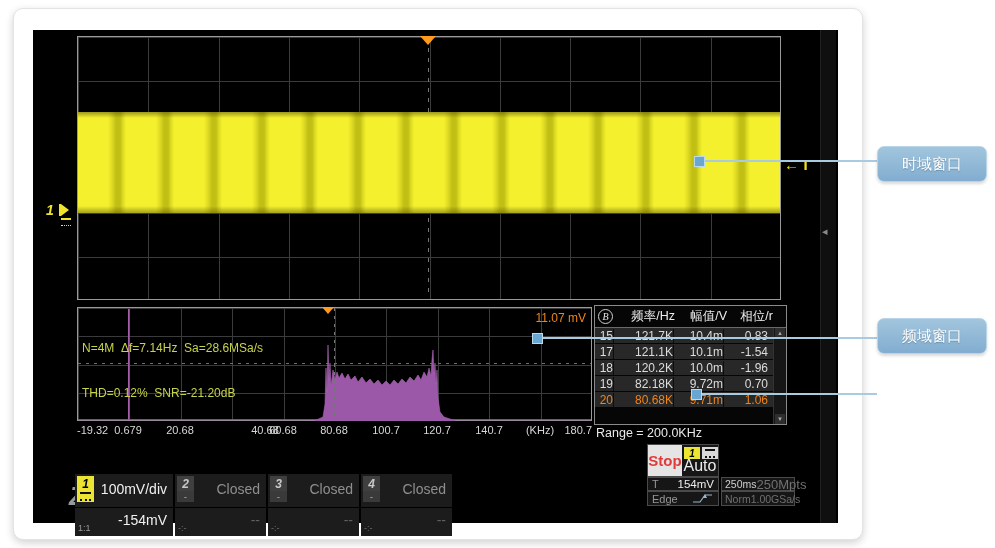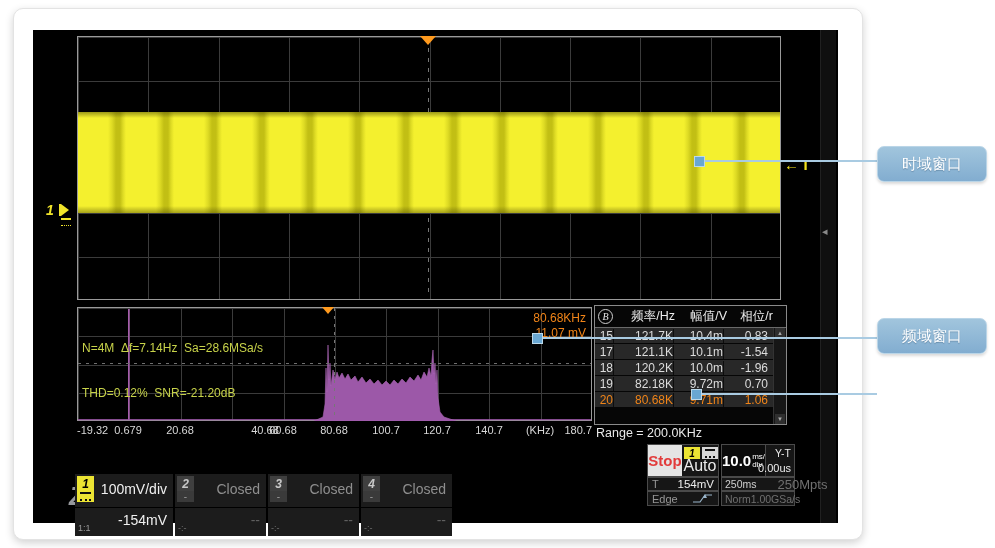--- a/index.html
+++ b/index.html
@@ -145,21 +145,20 @@
     </svg>
     <div class="abs f-dashv" style="left:301px;top:278px;"></div>
     <div class="abs f-dashh" style="left:45px;top:333px;"></div>
     <div class="abs tri-down small" style="left:289px;top:277px;"></div>
 
     <div class="abs fft-info" style="left:49px;top:281px;">
       <div>N=4M  Δf=7.14Hz  Sa=28.6MSa/s</div>
       <div>THD=0.12%  SNR=-21.20dB</div>
     </div>
     <div class="abs fft-cursor" style="left:397px;top:281px;">
-      <div>80.68KHz</div>
       <div>11.07 mV</div>
     </div>
 
     <div class="fft-axis">
       <span style="left:44px;transform:none;top:394px;">-19.32</span>
       <span style="left:95px;top:394px;">0.679</span>
       <span style="left:147px;top:394px;">20.68</span>
       <span style="left:198px;top:394px;margin-left:34px;">40.68</span>
       <span style="left:250px;top:394px;">60.68</span>
       <span style="left:301px;top:394px;">80.68</span>
@@ -278,34 +277,21 @@
       <span style="color:#ececec;font-size:11.5px;">154mV</span>
     </div>
     <div class="tt-box" style="left:614px;top:461px;width:72px;height:15px;display:flex;align-items:center;justify-content:space-between;padding:0 4px;">
       <span class="dim" style="font-size:11px;">Edge</span>
       <svg width="22" height="11" viewBox="0 0 22 11">
         <polyline points="1,9 8,9 13,2 20,2" fill="none" stroke="#9ab6cc" stroke-width="1.2"></polyline>
         <path d="M11,5 l2,-4 l2,4 z" fill="#9ab6cc"></path>
       </svg>
     </div>
 
-    <div class="tt-box" style="left:688px;top:414px;width:74px;height:33px;display:flex;">
-      <div style="width:43px;background:#0b0b0b;display:flex;align-items:center;justify-content:center;gap:1px;border-right:1px solid #4a4a4a;">
-        <span style="color:#fff;font-size:15px;font-weight:bold;">10.0</span>
-        <span style="color:#fff;font-size:8px;line-height:8px;">
-          <div>ms/</div>
-          <div>div</div>
-        </span>
-      </div>
-      <div style="flex:1;position:relative;">
-        <div style="position:absolute;right:3px;top:2px;color:#ececec;font-size:10.5px;">Y-T</div>
-        <div style="position:absolute;right:3px;bottom:2px;color:#ececec;font-size:11px;">0.00us</div>
-      </div>
-    </div>
-    <div class="tt-box" style="left:688px;top:447px;width:74px;height:14px;display:flex;align-items:center;justify-content:space-between;padding:0 3px;gap:21px;">
+    <div class="tt-box" style="left:688px;top:447px;width:74px;height:14px;display:flex;align-items:center;justify-content:space-between;padding:0 3px;">
       <span style="color:#cfcfcf;font-size:10.5px;">250ms</span>
       <span class="vdim" style="font-size:13px;">250Mpts</span>
     </div>
     <div class="tt-box" style="left:688px;top:461px;width:74px;height:15px;display:flex;align-items:center;justify-content:space-between;padding:0 3px;">
       <span class="vdim" style="font-size:10.5px;">Norm</span>
       <span class="vdim" style="font-size:10.5px;">1.00GSa/s</span>
     </div>
   </div>
 
   <div class="abs ann-sq" style="left:694px;top:156px;"></div>

